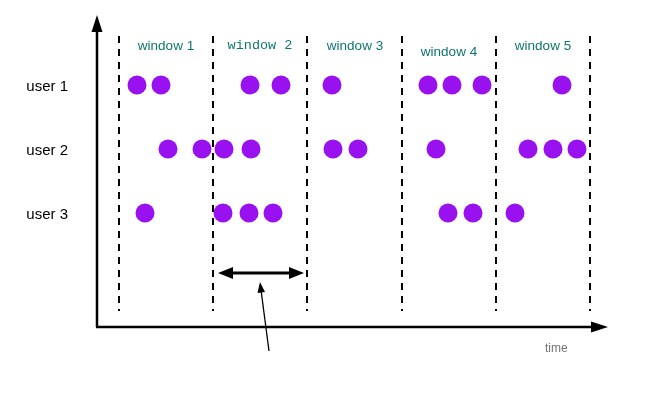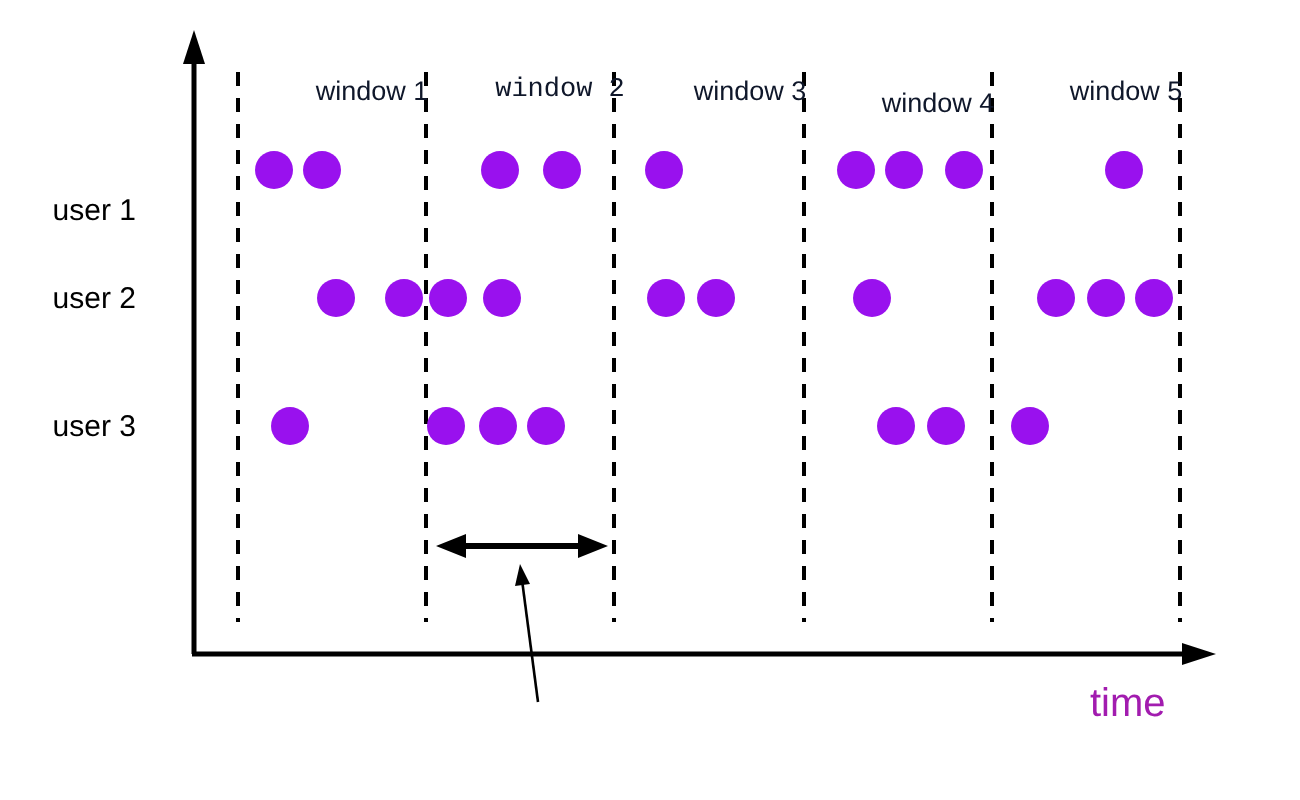--- a/index.html
+++ b/index.html
@@ -10,24 +10,24 @@
     font-family:"Liberation Sans", sans-serif;
     overflow:hidden;
   }
   #plot-svg{position:absolute;left:0;top:0;}
   .row-label{
     position:absolute;left:0;width:68px;text-align:right;
     font-size:15px;color:#000;line-height:1;
   }
   .window-label{
     position:absolute;transform:translateX(-50%);
-    font-size:13.5px;color:#0f172a;line-height:1;white-space:nowrap;margin-left:20px;
+    font-size:13.5px;color:#0f766e;line-height:1;white-space:nowrap;
   }
   .axis-label{
-    position:absolute;font-size:20px;color:#a21caf;line-height:1;text-align:center;
+    position:absolute;font-size:12px;color:#737373;line-height:1;text-align:center;
   }
   .annotation-label{
     position:absolute;transform:translateX(-50%);
     font-size:14px;color:#000;line-height:1;white-space:nowrap;
   }
 </style>
 </head>
 <body>
 
 <div id="stage">
@@ -69,21 +69,21 @@
       <circle cx="448" cy="213" r="9.5" fill="#9911EE"></circle>
       <circle cx="473" cy="213" r="9.5" fill="#9911EE"></circle>
       <circle cx="515" cy="213" r="9.5" fill="#9911EE"></circle>
       <line x1="231" y1="273" x2="291" y2="273" stroke="#000000" stroke-width="3"></line>
       <polygon points="218,273 233,267 233,279" fill="#000000"></polygon>
       <polygon points="304,273 289,267 289,279" fill="#000000"></polygon>
       <line x1="269" y1="351" x2="261" y2="290" stroke="#000000" stroke-width="1.3"></line>
       <polygon points="260,282 257.5,293 265,292" fill="#000000"></polygon>
     </svg>
 
-  <div class="row-label" style="top:78px;margin-top:20px;">user 1</div>
+  <div class="row-label" style="top:78px;">user 1</div>
   <div class="row-label" style="top:142px;">user 2</div>
   <div class="row-label" style="top:206px;">user 3</div>
 
   <div class="window-label" style="left:166px;top:39px;">window 1</div>
   <div class="window-label" style="left:260px;top:39px;font-family:Liberation Mono, monospace;">window 2</div>
   <div class="window-label" style="left:355px;top:39px;">window 3</div>
   <div class="window-label" style="left:449px;top:45px;">window 4</div>
   <div class="window-label" style="left:543px;top:39px;">window 5</div>
 
   <div class="axis-label" style="left:545px;top:342px;">time</div>

